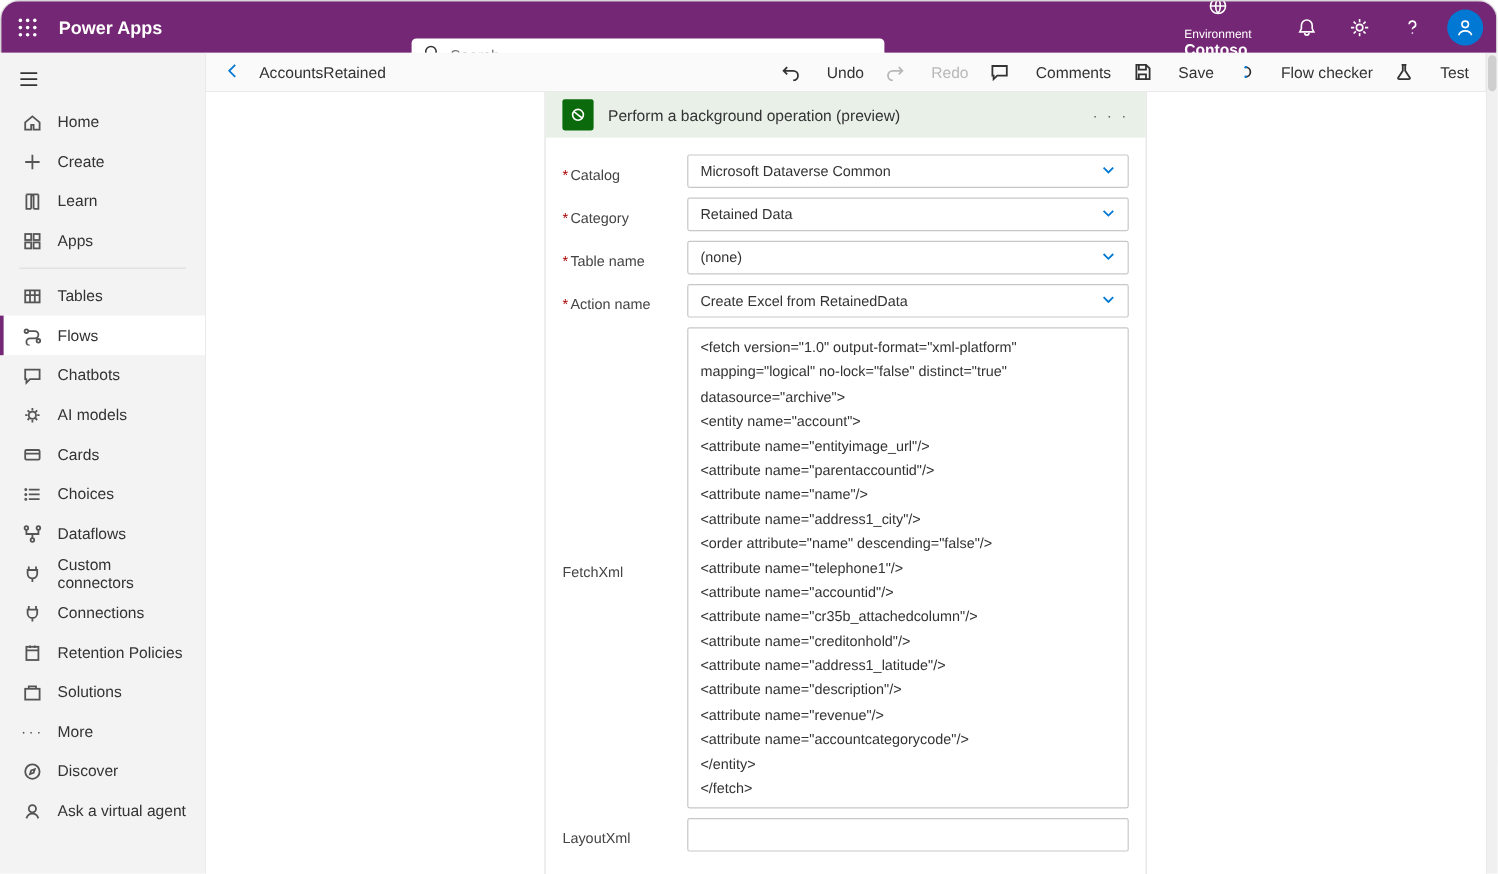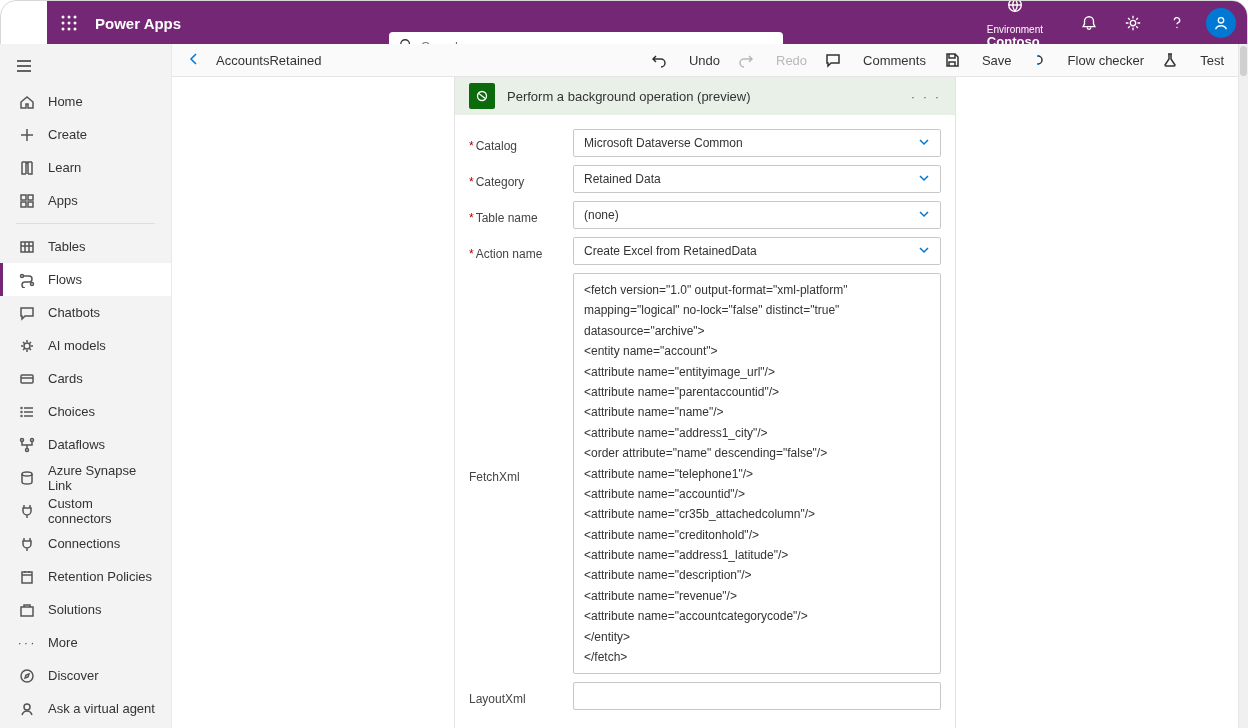--- a/index.html
+++ b/index.html
@@ -89,21 +89,21 @@
     padding: 0 10px; font-size: 12px;
   }
 
   
   .rhs-scroll { width: 10px; background: #f0f0f0; border-left: 1px solid #e6e6e6; position: relative; }
   .rhs-scroll .thumb { position: absolute; top: 2px; left: 1px; right: 1px; height: 30px; background: #cfcfcf; border-radius: 4px; }
 
   
   svg { stroke: currentColor; fill: none; stroke-width: 1.5; }
   
-  .page-round { border-radius: 16px; overflow: hidden; border: 1px solid #d8d8d8; width:1248px; height:652px;padding-left:46px; }
+  .page-round { border-radius: 16px; overflow: hidden; border: 1px solid #d8d8d8; width:1248px; height:652px; }
 </style>
 </head>
 <body>
 
 <div class="page-round">
 
   <div class="topbar">
     <div class="waffle">
       <svg viewBox="0 0 16 16" width="16" height="16">
           <g fill="#fff" stroke="none">
@@ -286,29 +286,20 @@
       <div class="nav-item">
         <span class="ni-icon">
             <svg viewBox="0 0 16 16" width="16" height="16">
               <circle cx="3" cy="3" r="1.5"></circle>
               <circle cx="13" cy="3" r="1.5"></circle>
               <circle cx="8" cy="13" r="1.5"></circle>
               <path d="M3 4.5V8h10V4.5M8 8v3.5"></path>
             </svg>
           </span>
         <span>Dataflows</span>
-      </div>
-      <div class="nav-item">
-        <span class="ni-icon">
-            <svg viewBox="0 0 16 16" width="16" height="16">
-              <ellipse cx="8" cy="4" rx="5" ry="2"></ellipse>
-              <path d="M3 4v8a5 2 0 0 0 10 0V4"></path>
-            </svg>
-          </span>
-        <span>Azure Synapse Link</span>
       </div>
       <div class="nav-item">
         <span class="ni-icon">
             <svg viewBox="0 0 16 16" width="16" height="16">
               <path d="M5 2v3M11 2v3M4 5h8v3a4 4 0 0 1-8 0zM8 12v3"></path>
             </svg>
           </span>
         <span>Custom connectors</span>
       </div>
       <div class="nav-item">

